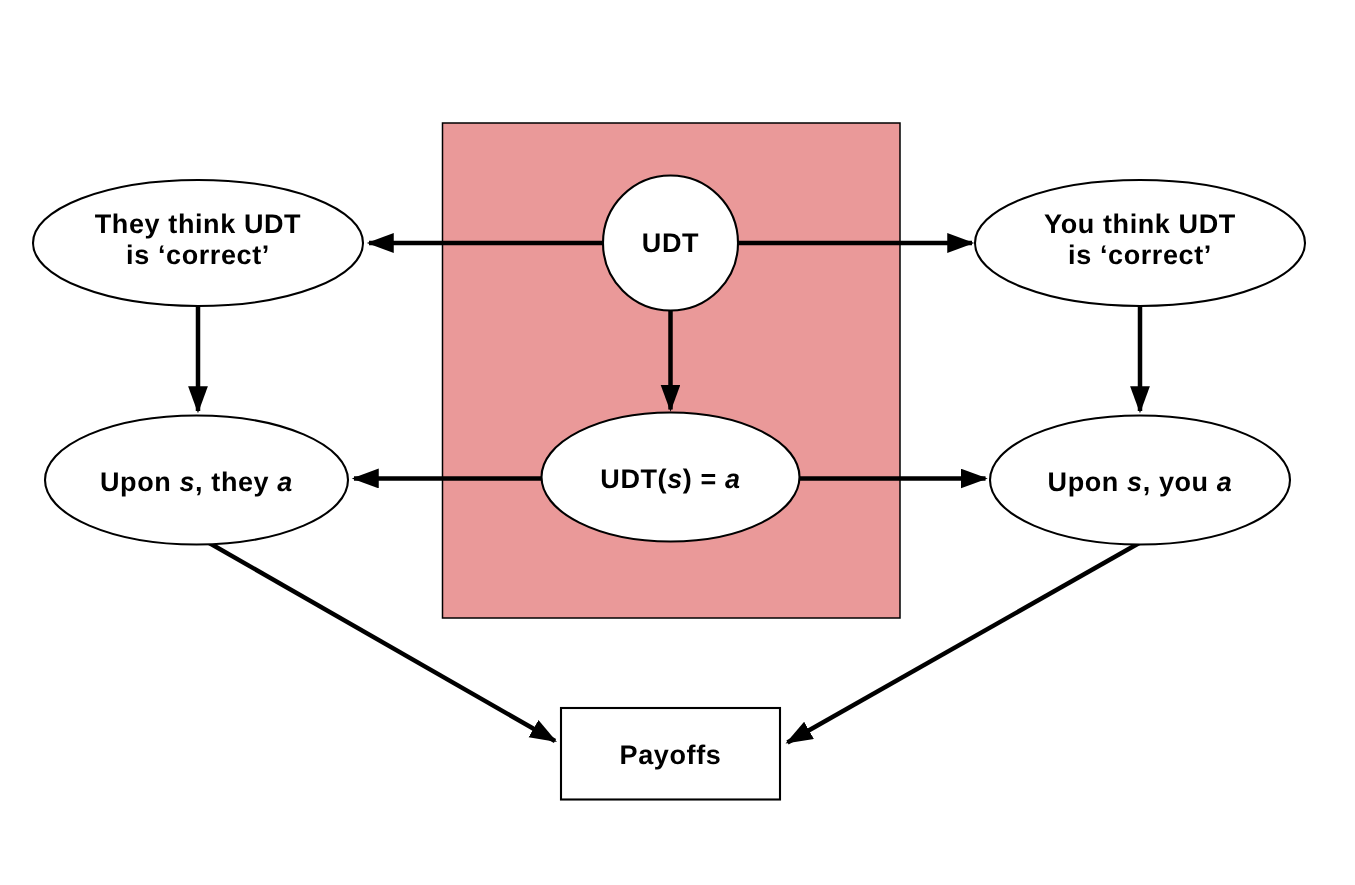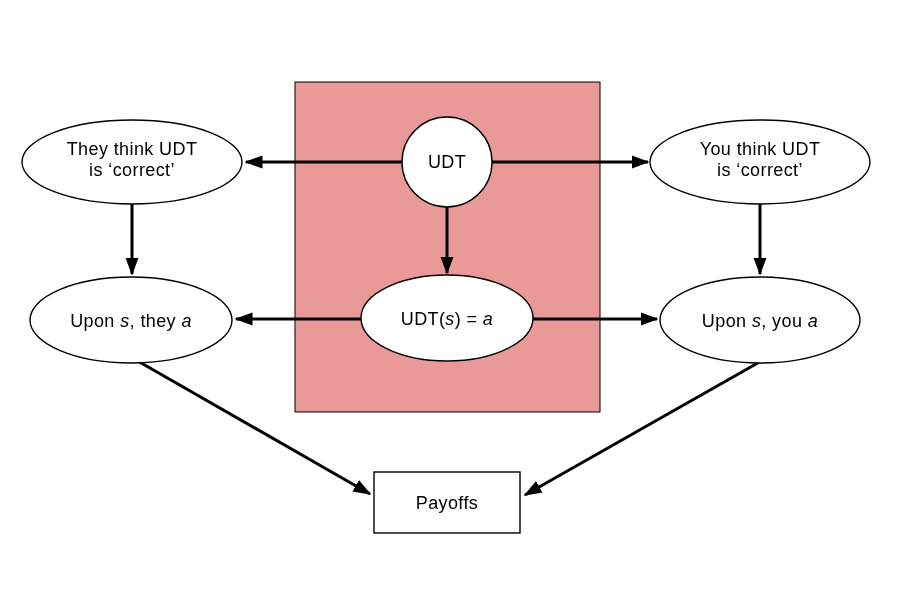--- a/index.html
+++ b/index.html
@@ -6,20 +6,21 @@
     margin: 0;
     padding: 0;
     background: #ffffff;
   }
   .canvas {
     position: relative;
     width: 903px;
     height: 590px;
     background: #ffffff;
     overflow: hidden;
+    font-weight: bold;
   }
   svg { display: block; }
   .node-shape {
     fill: #ffffff;
     stroke: #000000;
     stroke-width: 1.4;
   }
   .region-box {
     stroke: #000000;
     stroke-width: 1;

